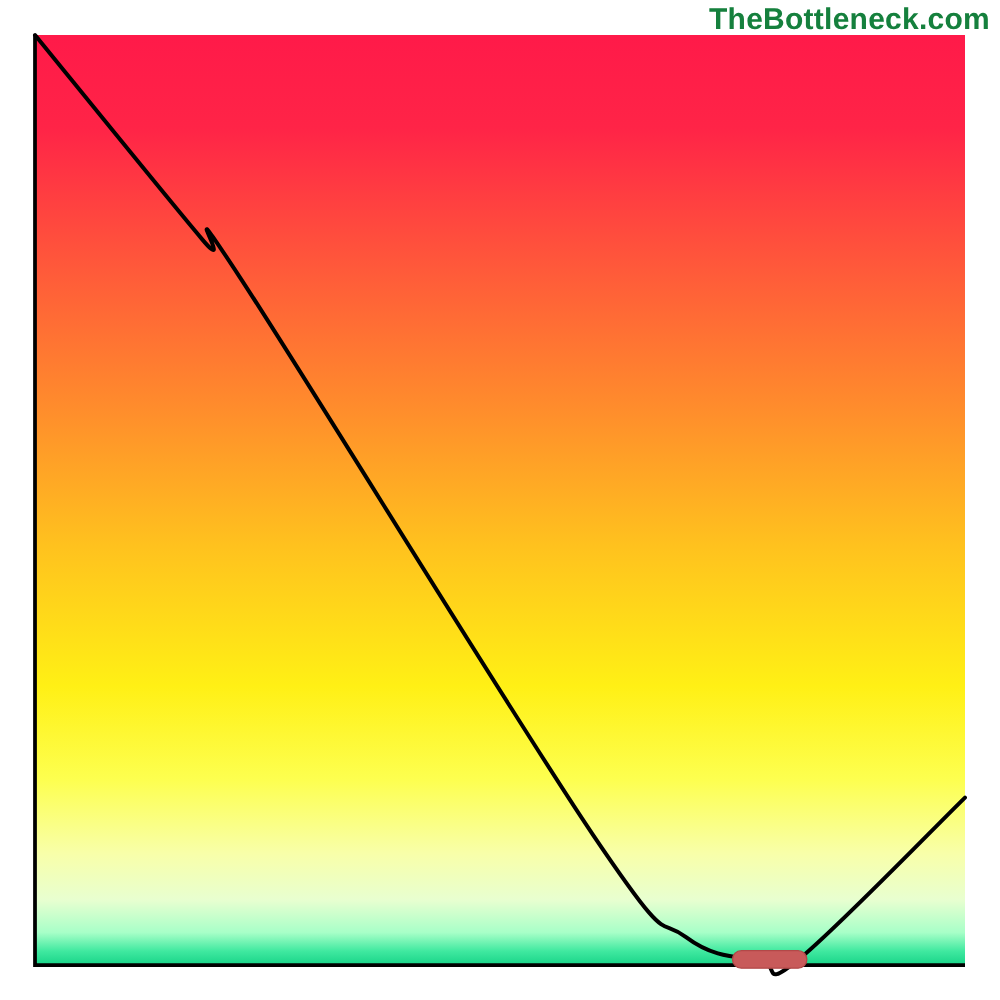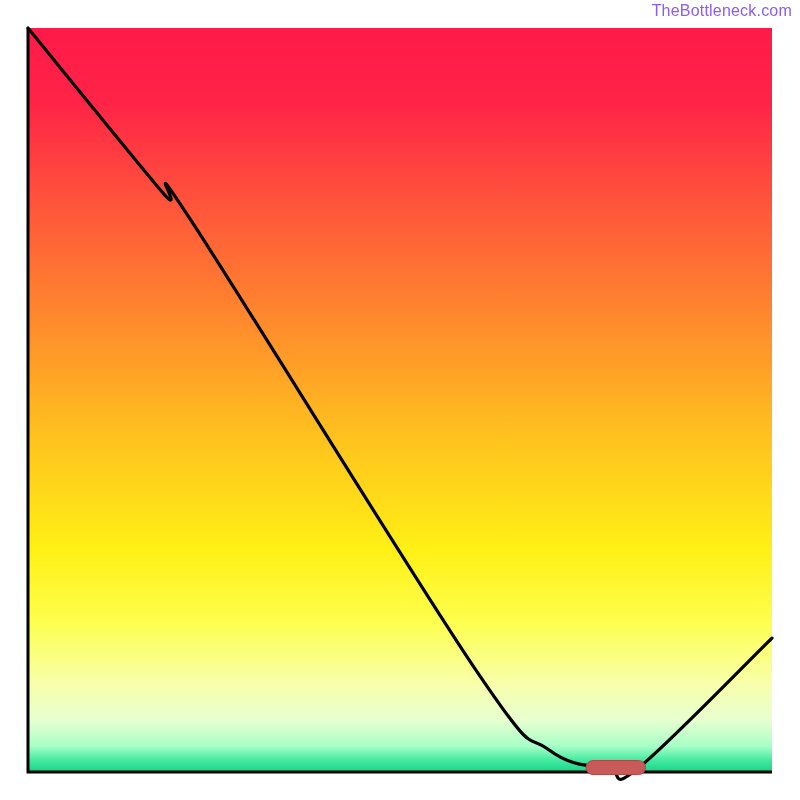--- a/index.html
+++ b/index.html
@@ -12,23 +12,23 @@
   }
   .chart-container {
     position: relative;
     width: 800px;
     height: 800px;
   }
   .watermark {
     position: absolute;
     top: 2px;
     right: 8px;
-    font-size: 16px;
-    font-weight: 400;
-    color: #8b5cf6;
+    font-size: 24px;
+    font-weight: 700;
+    color: #15803d;
     letter-spacing: 0.2px;
     z-index: 10;
   }
   svg {
     display: block;
   }
 </style>
 </head>
 <body>
 

